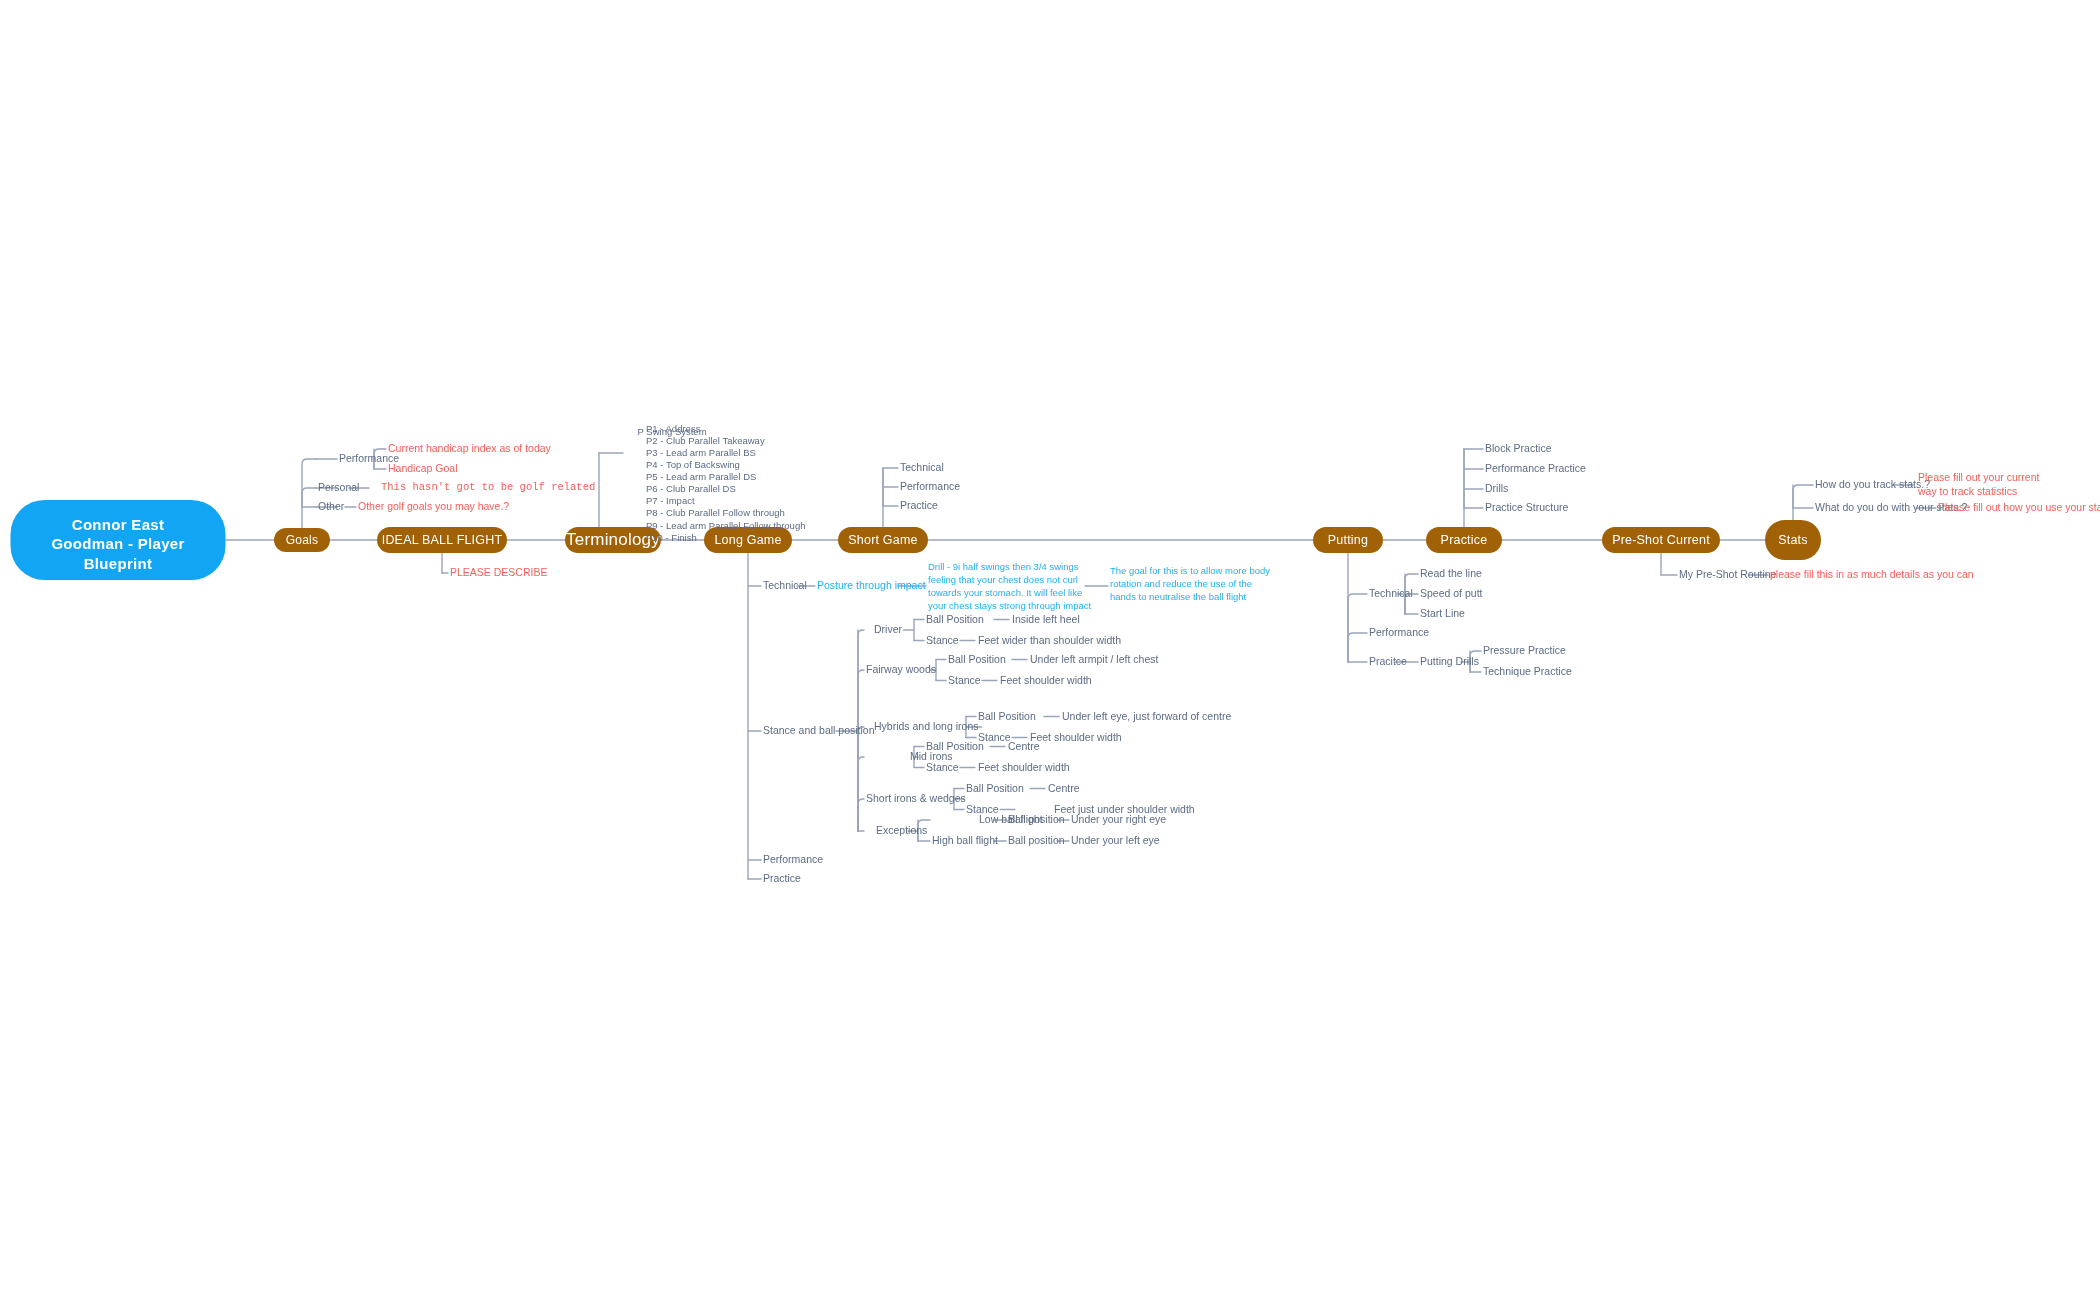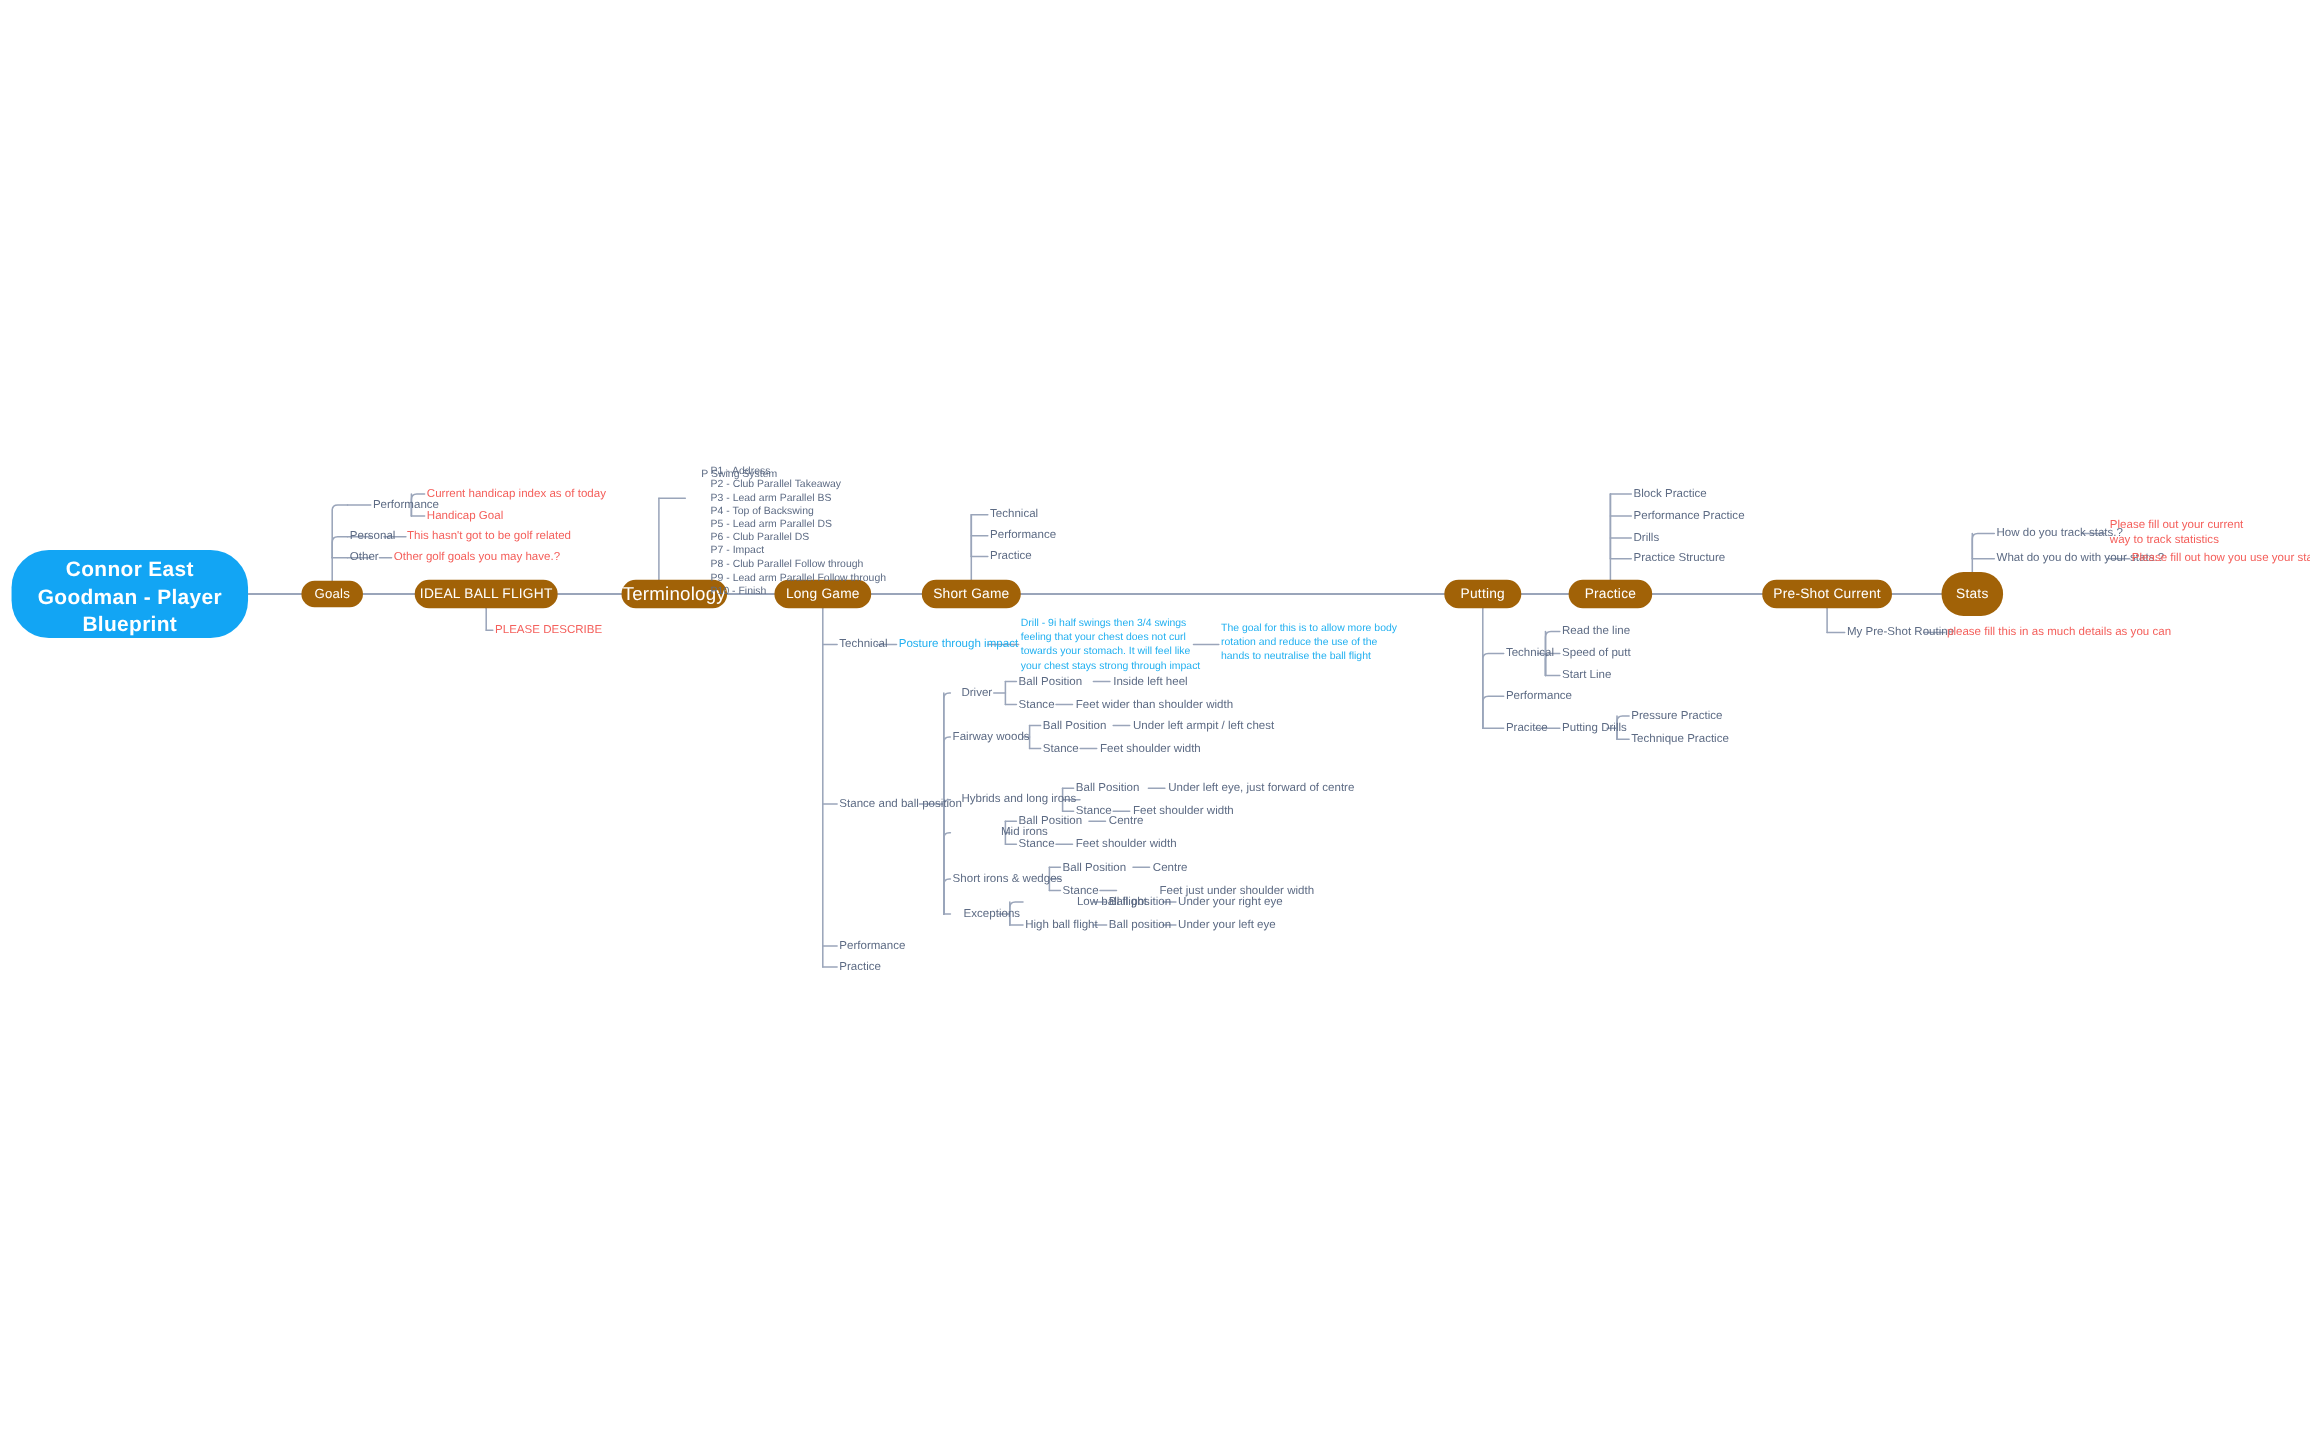--- a/index.html
+++ b/index.html
@@ -47,24 +47,24 @@
     justify-content: center;
   }
   .root-pill {
     background: #12a5f4;
     color: #ffffff;
     border-radius: 34px;
     font-weight: bold;
     text-align: center;
     display: flex;
     align-items: center;
-    justify-content: flex-start;
+    justify-content: flex-end;
     flex-direction: column;
     line-height: 1.32;
-    font-size: 19px;
+    font-size: 15px;
     letter-spacing: 0.3px;
     padding: 6px 10px;
   }
   .leaf {
     color: #5d6b84;
     font-size: 10.5px;
     line-height: 1.45;
     white-space: nowrap;
   }
   .leaf.red { color: #f4605c; }
@@ -235,21 +235,21 @@
   </div>
   <div class="node leaf red" style="left:388px; top:449px; transform:translate(0,-50%);">
     <span>Current handicap index as of today</span>
   </div>
   <div class="node leaf red" style="left:388px; top:469px; transform:translate(0,-50%);">
     <span>Handicap Goal</span>
   </div>
   <div class="node leaf" style="left:318px; top:488px; transform:translate(0,-50%);">
     <span>Personal</span>
   </div>
-  <div class="node leaf red" style="left:370px; top:488px; transform:translate(0,-50%);">
+  <div class="node leaf red" style="left:381px; top:488px; transform:translate(0,-50%);font-family:Liberation Mono, monospace;">
     <span>This hasn't got to be golf related</span>
   </div>
   <div class="node leaf" style="left:318px; top:507px; transform:translate(0,-50%);">
     <span>Other</span>
   </div>
   <div class="node leaf red" style="left:358px; top:507px; transform:translate(0,-50%);">
     <span>Other golf goals you may have.?</span>
   </div>
 
   <div class="node leaf red" style="left:450px; top:573px; transform:translate(0,-50%);">

